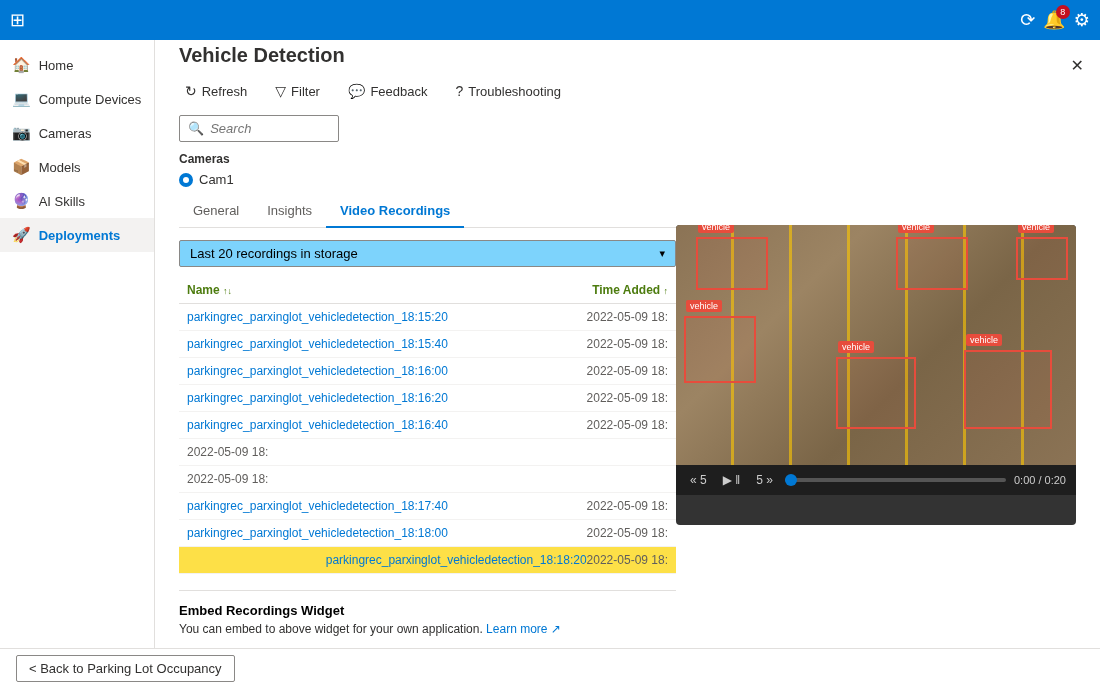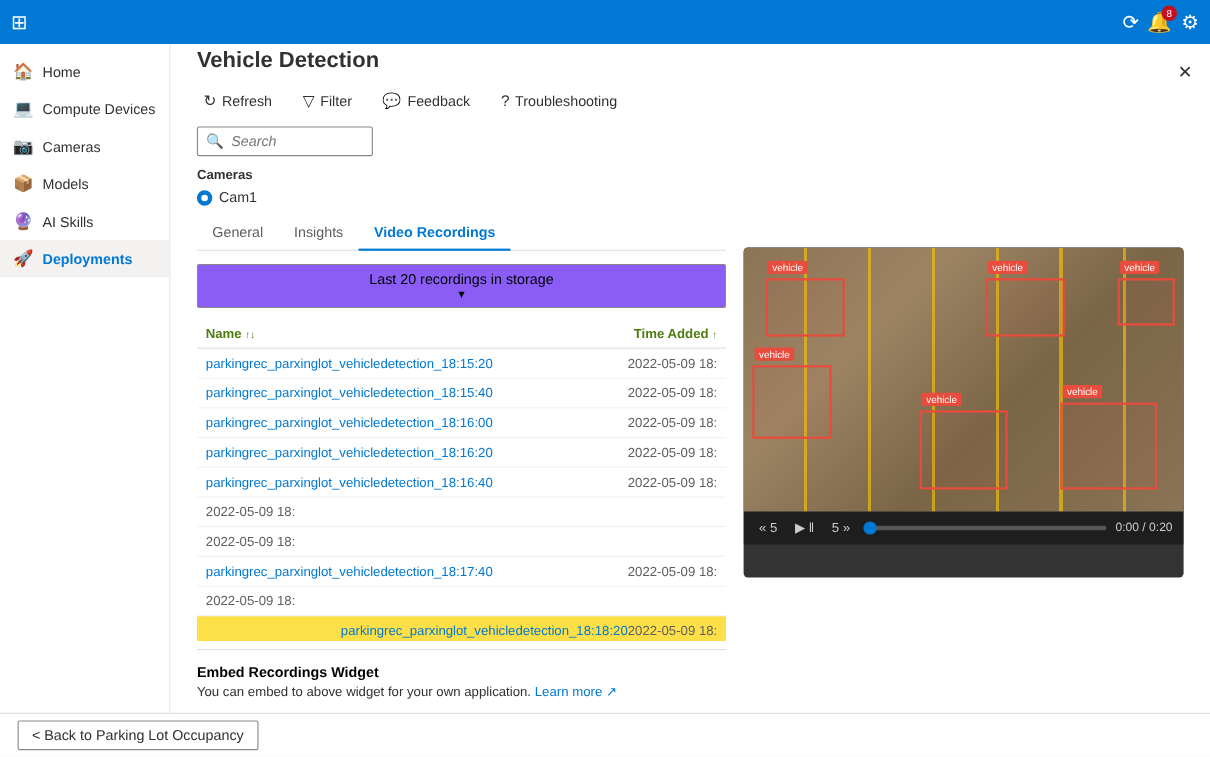--- a/index.html
+++ b/index.html
@@ -87,40 +87,39 @@
     .cameras-label { font-size: 12px; font-weight: 600; color: #323130; margin-bottom: 6px; }
     .camera-item { display: flex; align-items: center; gap: 6px; font-size: 13px; color: #323130; }
     .radio-dot { width: 14px; height: 14px; border-radius: 50%; border: 4px solid #0078d4; background: white; }
 
     
     .main-split {
       display: flex;
       flex: 1;
       overflow: hidden;
       padding: 0 24px;
-      gap: 16px;
     }
 
     
     .left-panel { flex: 1; overflow: hidden; display: flex; flex-direction: column; }
 
     
     .tabs { display: flex; border-bottom: 1px solid #e1dfdd; margin-bottom: 12px; }
     .tab {
       padding: 8px 14px; cursor: pointer; font-size: 13px;
       color: #605e5c; border-bottom: 2px solid transparent; margin-bottom: -1px;
     }
     .tab.active { color: #0078d4; border-bottom-color: #0078d4; font-weight: 600; }
 
     
     .dropdown-row { margin-bottom: 10px; }
     .dropdown-select {
       display: flex; align-items: center; justify-content: space-between;
       border: 1px solid #8a8886; padding: 5px 10px; border-radius: 2px;
-      min-width: 200px; cursor: pointer; font-size: 13px; background: #8b5cf6; flex-direction: column;
+      min-width: 200px; cursor: pointer; font-size: 13px; background: #7dd3fc;
     }
     .dropdown-select .dd-arrow { font-size: 11px; }
 
     
     .recordings-table { flex: 1; overflow: hidden; display: flex; flex-direction: column; }
     .table-header {
       display: grid; grid-template-columns: 1fr auto;
       padding: 6px 8px; border-bottom: 1px solid #e1dfdd;
       font-size: 12px; font-weight: 600; color: #4d7c0f;
       background: white;
@@ -167,21 +166,20 @@
     
     .parking-bg {
       width: 100%; height: 100%;
       background: linear-gradient(135deg, #8b7355 0%, #9c8463 30%, #7a6547 60%, #8b7355 100%);
       position: relative;
     }
     .vehicle-box {
       position: absolute;
       border: 2px solid #e74c3c;
       background: rgba(231,76,60,0.05);
-      margin-top: 16px;
     }
     .vehicle-label {
       position: absolute;
       top: -18px; left: 0;
       background: #e74c3c;
       color: white; font-size: 9px; padding: 1px 4px;
       border-radius: 2px;
     }
     .parking-lines {
       position: absolute;
@@ -370,20 +368,21 @@
       <span class="row-time">2022-05-09 18:</span>
     </div>
               <div class="table-row">
       <span class="row-time">2022-05-09 18:</span>
     </div>
               <div class="table-row">
       <a class="row-name">parkingrec_parxinglot_vehicledetection_18:17:40</a>
       <span class="row-time">2022-05-09 18:</span>
     </div>
               <div class="table-row">
+      <a class="row-name">parkingrec_parxinglot_vehicledetection_18:18:00</a>
       <span class="row-time">2022-05-09 18:</span>
     </div>
               <div class="table-row selected">
       <a class="row-name">parkingrec_parxinglot_vehicledetection_18:18:20</a>
       <span class="row-time">2022-05-09 18:</span>
     </div>
             </div>
         </div>
 
         <div class="embed-section">

